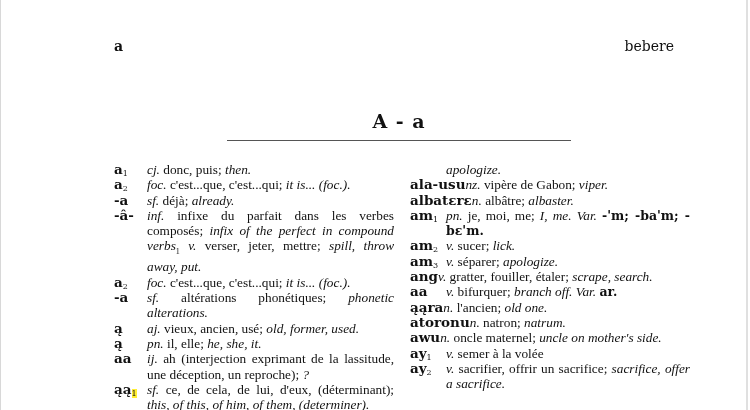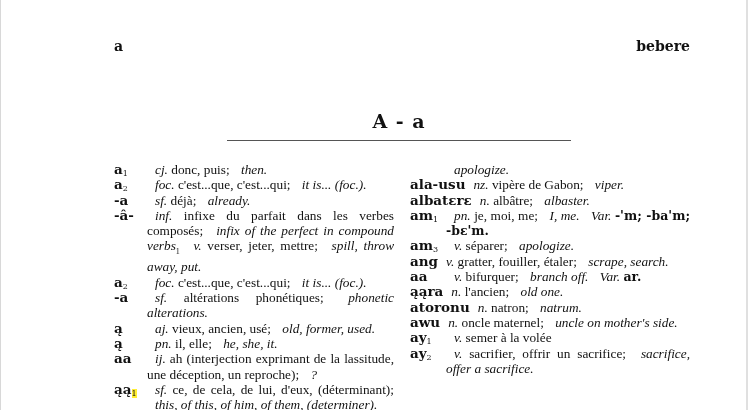--- a/index.html
+++ b/index.html
@@ -11,22 +11,22 @@
   .page {
     position:absolute; left:0; top:0; width:748px; height:410px;
     border-left:1px solid #d8d8d8; border-right:2px solid #e0e0e0;
     background:#fff; box-sizing:border-box;
   }
   .running-left {
     position:absolute; left:113px; top:38px;
     font-family:"DejaVu Serif",serif; font-weight:bold; font-size:14px;
   }
   .running-right {
-    position:absolute; right:56px; top:38px;
-    font-family:"DejaVu Serif",serif; font-weight:bold; font-size:14px;margin-left:19px;
+    position:absolute; right:72px; top:38px;
+    font-family:"DejaVu Serif",serif; font-weight:normal; font-size:14px;margin-left:19px;
   }
   .section-title {
     position:absolute; left:0; width:796px; top:110px; text-align:center;
     font-family:"DejaVu Serif",serif; font-weight:bold; font-size:19px; letter-spacing:1px;
   }
   .title-rule {
     position:absolute; left:226px; width:344px; top:140px; height:0;
     border-top:1.5px solid #555;
   }
   .col {
@@ -39,21 +39,21 @@
   .entry.wide1 { padding-left:0; text-indent:0; }
   .hw {
     position:absolute; left:0; top:0;
     font-family:"DejaVu Serif",serif; font-weight:bold; font-size:13.5px;
   }
   .hw sub { font-size:8px; font-weight:normal; vertical-align:-2px; }
   .inline-hw {
     font-family:"DejaVu Serif",serif; font-weight:bold; font-size:13.5px; 
   }
   .hl { background:#ffee33; }
-  i { font-style:italic;margin-left:8px; }
+  i { font-style:italic; }
   b.var { font-family:"DejaVu Serif",serif; font-weight:bold; font-size:12.5px; }
   .cont { padding-left:36px; }
 </style>
 </head>
 <body>
 
 <div class="page">
 
   <div class="running-left">a</div>
   <div class="running-right">bebere</div>
@@ -127,20 +127,24 @@
     <div class="entry wide1">
       <span class="inline-hw">albatɛrɛ</span><i>n.</i> <span>albâtre;</span> <i>albaster.</i>
     </div>
 
     <div class="entry" style="padding-left:36px">
       <span class="hw"><span>am</span><sub>1</sub></span>
       <i>pn.</i> <span>je, moi, me;</span> <i>I, me.</i>
       <i>Var.</i> <b class="var">-'m; -ba'm; -bɛ'm.</b>
     </div>
 
+    <div class="entry" style="padding-left:36px">
+      <span class="hw"><span>am</span><sub>2</sub></span>
+      <i>v.</i> <span>sucer;</span> <i>lick.</i>
+    </div>
 
     <div class="entry" style="padding-left:36px">
       <span class="hw"><span>am</span><sub>3</sub></span>
       <i>v.</i> <span>séparer;</span> <i>apologize.</i>
     </div>
 
     <div class="entry wide1">
       <span class="inline-hw">ang</span><i>v.</i> <span>gratter, fouiller, étaler;</span> <i>scrape, search.</i>
     </div>
 

